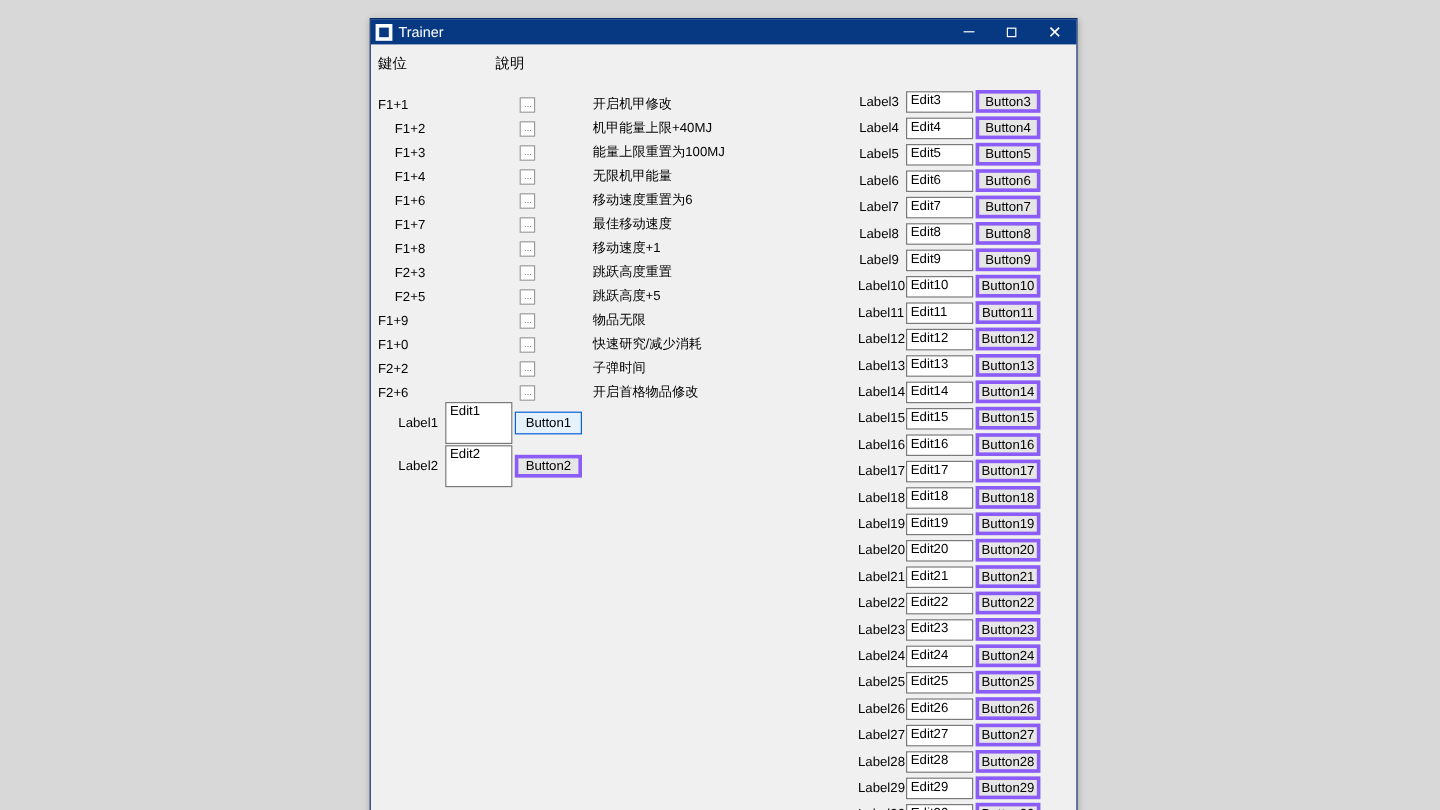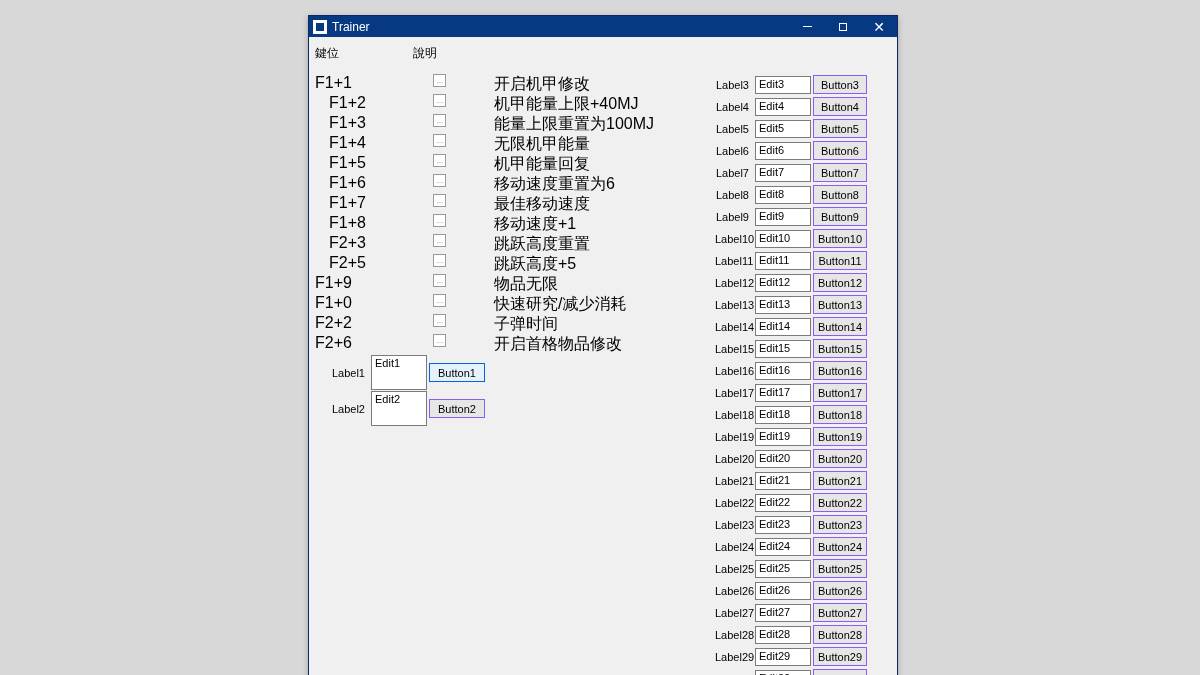--- a/index.html
+++ b/index.html
@@ -64,23 +64,23 @@
     overflow: hidden;
   }
 
   
   .hdr-row { display: flex; margin-bottom: 12px; font-size: 12px; }
   .hdr-key { width: 98px; }
   .hdr-desc { }
 
   .hotkey-row {
     display: flex;
-    align-items: flex-start;
+    align-items: flex-end;
     height: 20px;
-    font-size: 16px;
+    font-size: 11px;
     gap: 40px;
   }
   .hotkey-row.indent .hk-key { padding-left: 14px; }
   .hk-key { width: 78px; }
   .hk-sep {
     width: 13px; height: 13px;
     border: 1px solid #9a9a9a;
     background: #fff;
     margin-right: 8px;
     display: flex; align-items: center; justify-content: center;
@@ -106,21 +106,21 @@
     height: 35px;
     border: 1px solid #7a7a7a;
     background: #fff;
     font-size: 11px;
     padding: 0 3px;
     line-height: 15px;
   }
   .lbl-edit-row .btn {
     width: 56px;
     height: 19px;
-    border: 1px solid #8b5cf6;
+    border: 3px solid #8b5cf6;
     background: #e6e6e6;
     font-size: 11px;
     margin-left: 2px;
     display: flex; align-items: center; justify-content: center;
   }
   .btn.highlight { border: 1px solid #0a62d6; background: #e5f1fb; }
 
   
   .right {
     position: absolute;
@@ -182,25 +182,20 @@
             <div class="hk-key">F1+3</div>
             <div class="hk-sep"></div>
             <div class="hk-desc">能量上限重置为100MJ</div>
           </div>
           <div class="hotkey-row indent">
             <div class="hk-key">F1+4</div>
             <div class="hk-sep"></div>
             <div class="hk-desc">无限机甲能量</div>
           </div>
           <div class="hotkey-row indent">
-            <div class="hk-key">F1+5</div>
-            <div class="hk-sep"></div>
-            <div class="hk-desc">机甲能量回复</div>
-          </div>
-          <div class="hotkey-row indent">
             <div class="hk-key">F1+6</div>
             <div class="hk-sep"></div>
             <div class="hk-desc">移动速度重置为6</div>
           </div>
           <div class="hotkey-row indent">
             <div class="hk-key">F1+7</div>
             <div class="hk-sep"></div>
             <div class="hk-desc">最佳移动速度</div>
           </div>
           <div class="hotkey-row indent">

